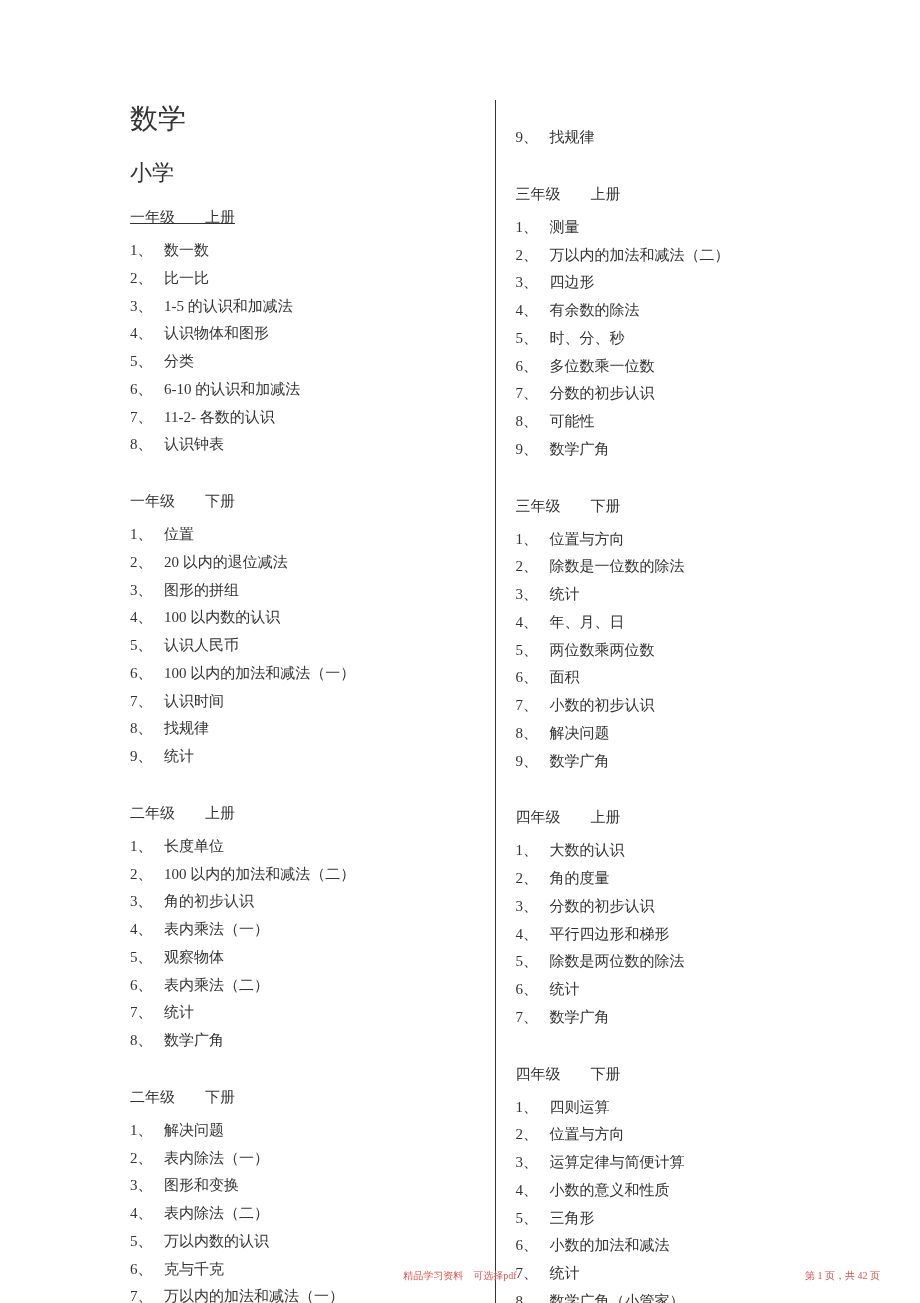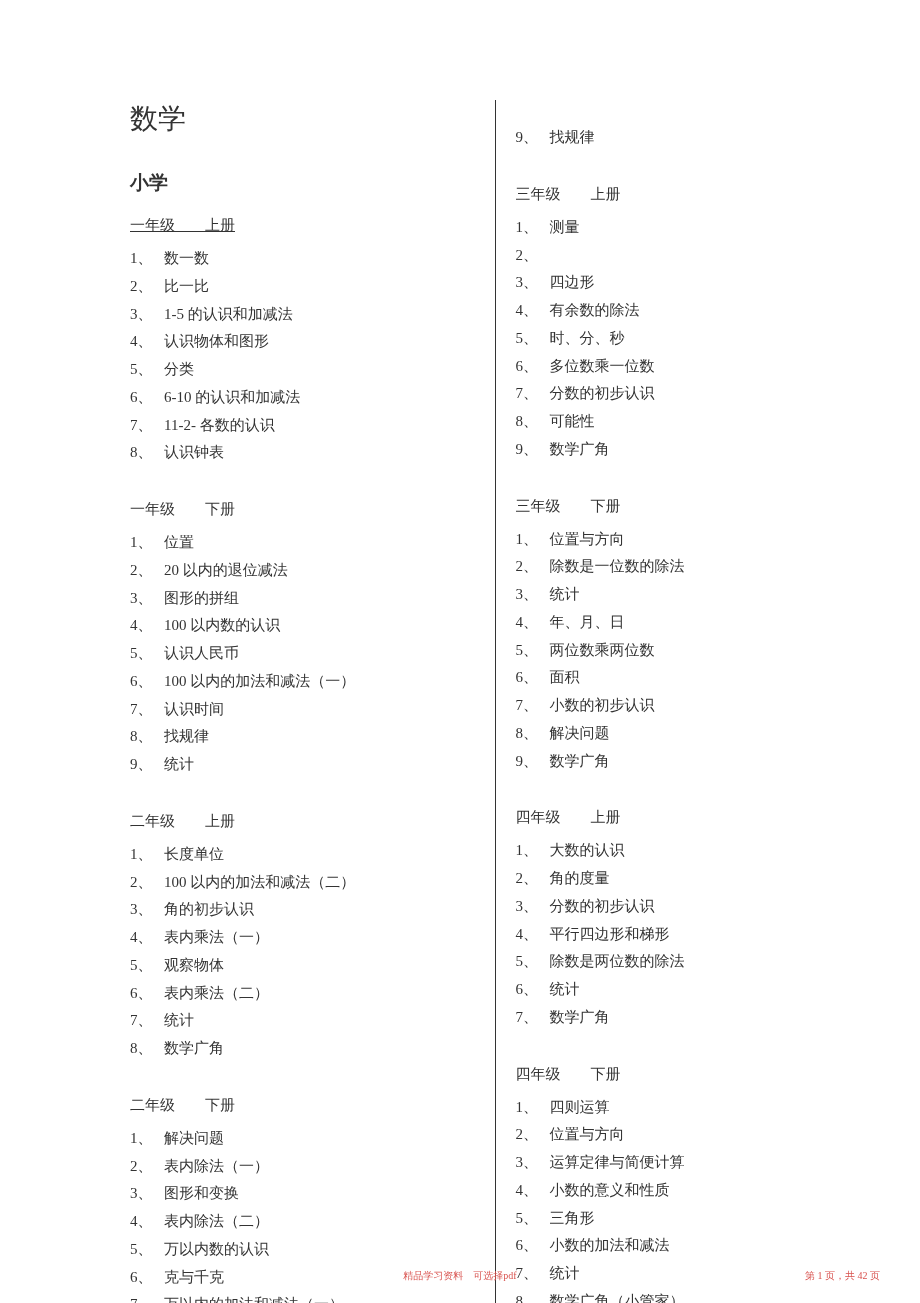--- a/index.html
+++ b/index.html
@@ -27,26 +27,26 @@
     .col-left {
       padding-right: 20px;
       border-right: 1px solid #333;
     }
     .col-right {
       padding-left: 20px;
     }
     .title {
       font-size: 28px;
       font-weight: normal;
-      margin-bottom: 32px;
+      margin-bottom: 20px;
       color: #333;
     }
     .subtitle {
-      font-size: 19px;
-      font-weight: bold;
+      font-size: 22px;
+      font-weight: normal;
       margin-bottom: 20px;
       color: #333;
     }
     .section-header {
       font-size: 15px;
       color: #333;
       margin-bottom: 10px;
       margin-top: 33px;
     }
     .section-header:first-child {
@@ -243,20 +243,21 @@
           <span>找规律</span>
         </div>
 
       <div class="section-header">三年级　　上册</div>
       <div class="item">
           <span class="item-num">1、</span>
           <span>测量</span>
         </div>
       <div class="item">
           <span class="item-num">2、</span>
+          <span>万以内的加法和减法（二）</span>
         </div>
       <div class="item">
           <span class="item-num">3、</span>
           <span>四边形</span>
         </div>
       <div class="item">
           <span class="item-num">4、</span>
           <span>有余数的除法</span>
         </div>
       <div class="item">

